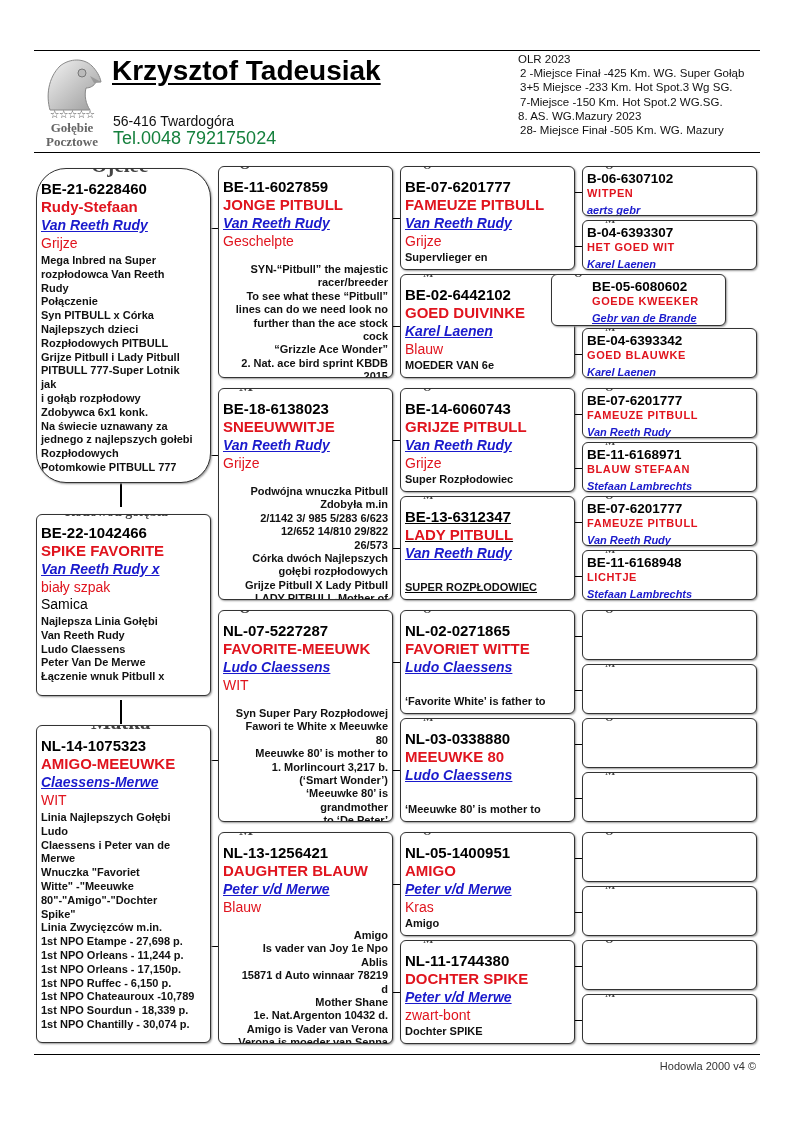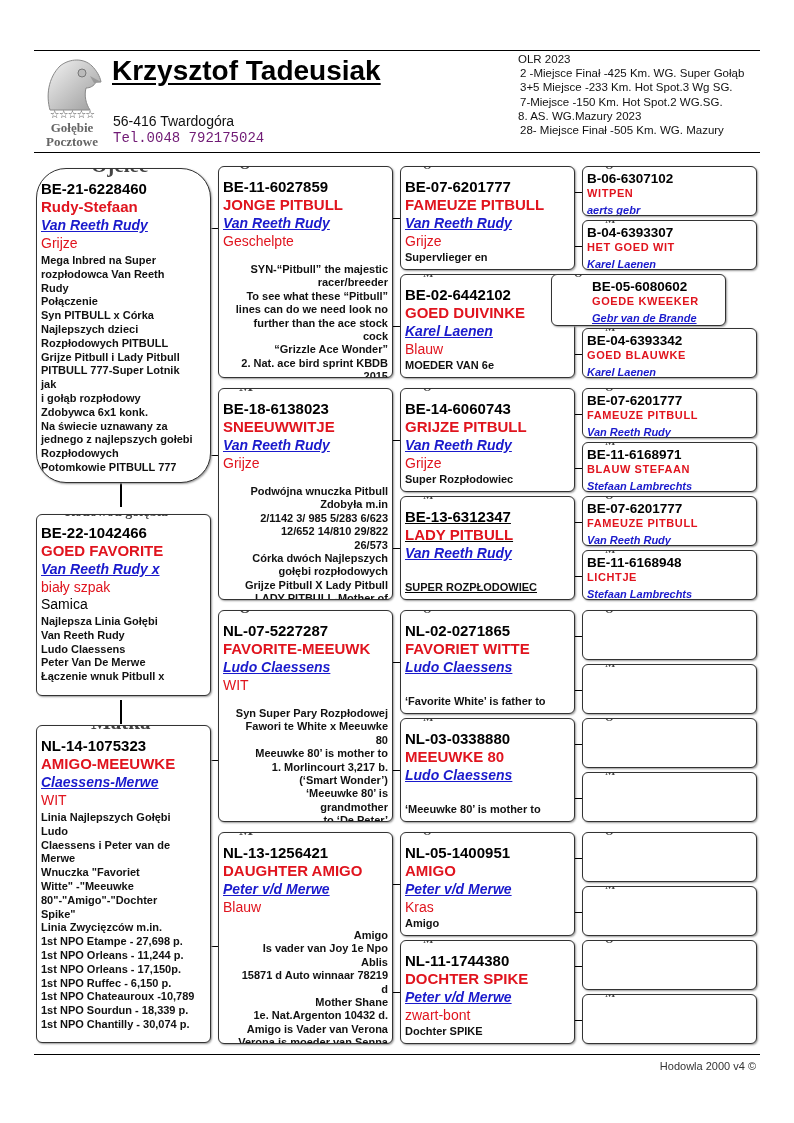--- a/index.html
+++ b/index.html
@@ -12,21 +12,21 @@
   .logo-head { position: absolute; left: 8px; top: 0; width: 58px; height: 56px; }
   .logo-stars { position: absolute; left: 0; top: 52px; width: 72px; text-align: center;
                 font-size: 11px; color: #555; letter-spacing: -1px; font-family: "DejaVu Sans", sans-serif; }
   .logo-t1, .logo-t2 { position: absolute; left: 0; width: 72px; text-align: center;
                 font-family: "Liberation Serif", serif; font-weight: bold; color: #666; font-size: 13px; }
   .logo-t1 { top: 64px; }
   .logo-t2 { top: 78px; }
   .owner-name { position: absolute; left: 112px; top: 55px; font-size: 28px; font-weight: bold;
                 line-height: 32px; text-decoration: underline; text-underline-offset: 3px; }
   .owner-addr { position: absolute; left: 113px; top: 112px; font-size: 14px; line-height: 18px; color: #111; }
-  .owner-tel  { position: absolute; left: 113px; top: 129px; font-size: 14px; line-height: 18px; color: #701a75; font-family: Liberation Mono, monospace; }
+  .owner-tel  { position: absolute; left: 113px; top: 129px; font-size: 18px; line-height: 18px; color: #15803d; }
   .results { position: absolute; left: 518px; top: 52px; font-size: 11.5px; line-height: 14.2px; color: #111; }
   .results div { white-space: nowrap; }
 
   
   .box { position: absolute; border: 1px solid #333; border-radius: 6px; background: #fff;
          box-shadow: 1px 1px 2px #999; box-sizing: border-box; padding: 2px 4px; overflow: hidden; }
   .legend { position: absolute; background: #fff; font-family: "Liberation Serif", serif;
             font-weight: bold; color: #444; padding: 0 4px; line-height: 1; }
   .ring { font-weight: bold; white-space: nowrap; }
   .name { color: #e0141e; font-weight: bold; white-space: nowrap; }
@@ -135,21 +135,21 @@
     <div>Na świecie uznawany za</div>
       <div>jednego z najlepszych gołebi</div>
     <div>Rozpłodowych</div>
       <div>Potomkowie PITBULL 777</div>
   </div>
 </div>
 
 <div class="box c1 small-legend" style="left:36px; top:514px; width:175px; height:182px;">
   <div class="legend">Rodowód gołębia</div>
   <div class="ring" style="margin-top:6px">BE-22-1042466</div>
-  <div class="name">GOED FAVORITE</div>
+  <div class="name">SPIKE FAVORITE</div>
   <div class="breeder">Van Reeth Rudy x</div>
   <div class="color">biały szpak</div>
   <div class="sex">Samica</div>
   <div class="desc">
     <div>Najlepsza Linia Gołębi</div>
       <div>Van Reeth Rudy</div>
     <div>Ludo Claessens</div>
       <div>Peter Van De Merwe</div>
     <div>Łączenie wnuk Pitbull x</div>
   </div>
@@ -214,21 +214,21 @@
         <div>80</div>
         <div>Meeuwke 80’ is mother to</div>
         <div>1. Morlincourt 3,217 b.</div>
         <div>(‘Smart Wonder’)</div>
         <div>‘Meeuwke 80’ is</div>
         <div>grandmother</div>
         <div>to ‘De Peter’</div>
       </div></div>
     <div class="conn" style="left: 393px; top: 662px; width: 7px; height: 1px;"></div>
     <div class="conn" style="left: 393px; top: 770px; width: 7px; height: 1px;"></div>
-    <div class="box c2" style="left: 218px; top: 832px; width: 175px; height: 212px;"><div class="legend">M</div><div class="ring" style="margin-top: 8px;">NL-13-1256421</div><div class="name">DAUGHTER AMIGO</div><div class="breeder">Peter v/d Merwe</div><div class="color">Blauw</div><div class="desc">
+    <div class="box c2" style="left: 218px; top: 832px; width: 175px; height: 212px;"><div class="legend">M</div><div class="ring" style="margin-top: 8px;">NL-13-1256421</div><div class="name">DAUGHTER BLAUW</div><div class="breeder">Peter v/d Merwe</div><div class="color">Blauw</div><div class="desc">
         <div>Amigo</div>
         <div>Is vader van Joy 1e Npo</div>
         <div>Ablis</div>
         <div>15871 d Auto winnaar 78219</div>
         <div>d</div>
         <div>Mother  Shane</div>
         <div>1e. Nat.Argenton 10432 d.</div>
         <div>Amigo is Vader van Verona</div>
         <div>Verona is moeder van  Senna</div>
       </div></div>

